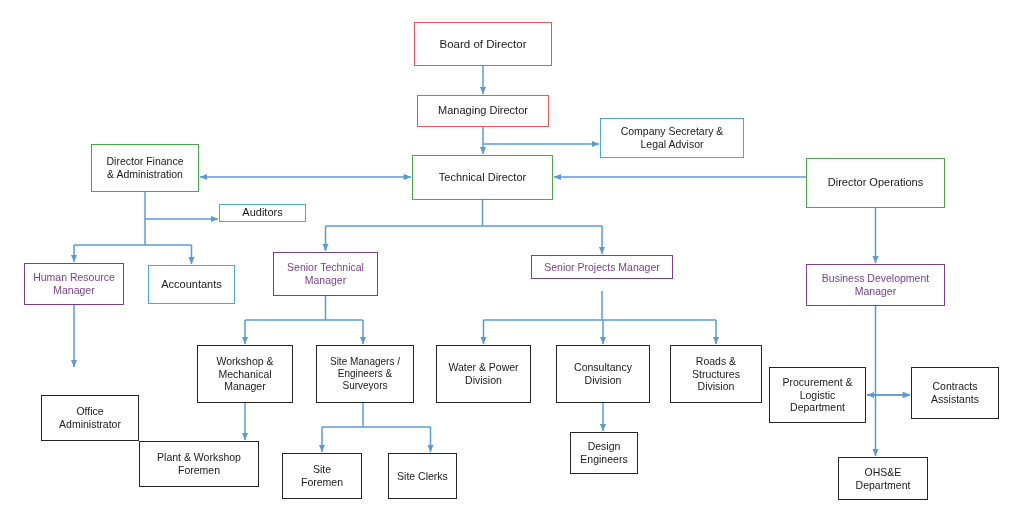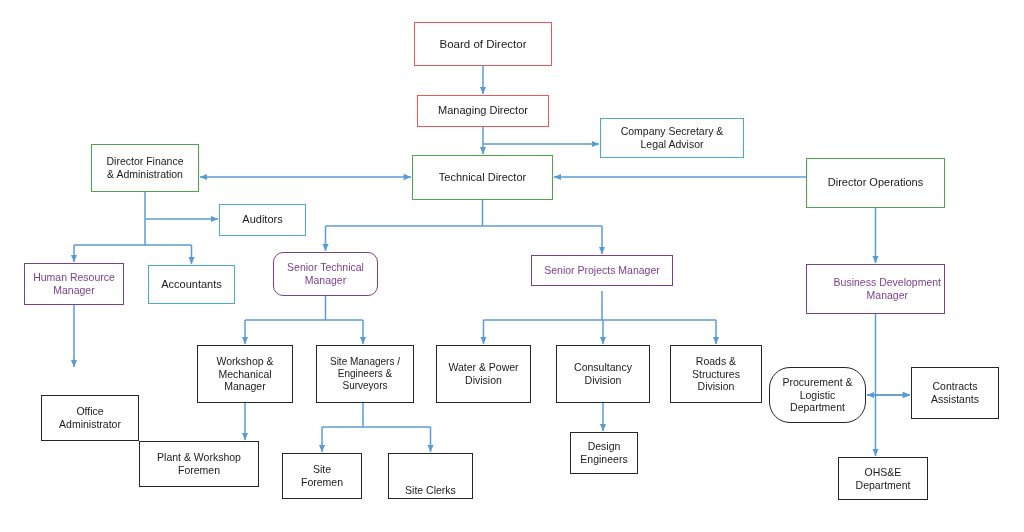--- a/index.html
+++ b/index.html
@@ -100,52 +100,52 @@
   </svg>
   <div id="node-layer">
       <div class="node" style="left: 414px; top: 22px; width: 138px; height: 44px; border-color: rgb(232, 87, 90); color: rgb(26, 26, 26); font-size: 11.5px;"><span class="node-label">Board of Director</span></div>
       <div class="node" style="left: 417px; top: 95px; width: 132px; height: 32px; border-color: rgb(232, 87, 90); color: rgb(26, 26, 26); font-size: 11px;"><span class="node-label">Managing Director</span></div>
       <div class="node" style="left: 600px; top: 118px; width: 144px; height: 40px; border-color: rgb(75, 172, 198); color: rgb(26, 26, 26); font-size: 10.5px;"><span class="node-label">Company Secretary &amp;
 Legal Advisor</span></div>
       <div class="node" style="left: 412px; top: 155px; width: 141px; height: 45px; border-color: rgb(76, 166, 76); color: rgb(26, 26, 26); font-size: 11px; justify-content: center;"><span class="node-label">Technical Director</span></div>
       <div class="node" style="left: 91px; top: 144px; width: 108px; height: 48px; border-color: rgb(76, 166, 76); color: rgb(26, 26, 26); font-size: 10.5px;"><span class="node-label">Director Finance
 &amp; Administration</span></div>
       <div class="node" style="left: 806px; top: 158px; width: 139px; height: 50px; border-color: rgb(76, 166, 76); color: rgb(26, 26, 26); font-size: 11px;"><span class="node-label">Director Operations</span></div>
-      <div class="node" style="left: 219px; top: 204px; width: 87px; height: 32px; border-color: rgb(75, 172, 198); color: rgb(26, 26, 26); font-size: 11px;"><span class="node-label">Auditors</span></div>
+      <div class="node" style="left: 219px; top: 204px; width: 87px; height: 18px; border-color: rgb(75, 172, 198); color: rgb(26, 26, 26); font-size: 11px;"><span class="node-label">Auditors</span></div>
       <div class="node" style="left: 24px; top: 263px; width: 100px; height: 42px; border-color: rgb(123, 63, 140); color: rgb(123, 63, 140); font-size: 10.5px;"><span class="node-label">Human Resource
 Manager</span></div>
       <div class="node" style="left: 148px; top: 265px; width: 87px; height: 39px; border-color: rgb(75, 172, 198); color: rgb(26, 26, 26); font-size: 11px;"><span class="node-label">Accountants</span></div>
-      <div class="node" style="left: 273px; top: 252px; width: 105px; height: 44px; border-color: rgb(123, 63, 140); color: rgb(123, 63, 140); font-size: 10.5px; border-radius: 10px;"><span class="node-label">Senior Technical
+      <div class="node" style="left: 273px; top: 252px; width: 105px; height: 44px; border-color: rgb(123, 63, 140); color: rgb(123, 63, 140); font-size: 10.5px;"><span class="node-label">Senior Technical
 Manager</span></div>
-      <div class="node" style="left: 531px; top: 255px; width: 142px; height: 31px; border-color: rgb(123, 63, 140); color: rgb(123, 63, 140); font-size: 10.5px;"><span class="node-label">Senior Projects Manager</span></div>
-      <div class="node" style="left: 806px; top: 264px; width: 139px; height: 50px; border-color: rgb(123, 63, 140); color: rgb(123, 63, 140); font-size: 10.5px; justify-content: flex-end;"><span class="node-label">Business Development
+      <div class="node" style="left: 531px; top: 255px; width: 142px; height: 24px; border-color: rgb(123, 63, 140); color: rgb(123, 63, 140); font-size: 10.5px;"><span class="node-label">Senior Projects Manager</span></div>
+      <div class="node" style="left: 806px; top: 264px; width: 139px; height: 42px; border-color: rgb(123, 63, 140); color: rgb(123, 63, 140); font-size: 10.5px;"><span class="node-label">Business Development
 Manager</span></div>
       <div class="node" style="left: 41px; top: 368px; width: 98px; height: 46px; border-color: rgb(38, 38, 38); color: rgb(26, 26, 26); font-size: 10.5px; margin-top: 27px;"><span class="node-label">Office
 Administrator</span></div>
       <div class="node" style="left: 197px; top: 345px; width: 96px; height: 58px; border-color: rgb(38, 38, 38); color: rgb(26, 26, 26); font-size: 10.5px;"><span class="node-label">Workshop &amp;
 Mechanical
 Manager</span></div>
       <div class="node" style="left: 316px; top: 345px; width: 98px; height: 58px; border-color: rgb(38, 38, 38); color: rgb(26, 26, 26); font-size: 10px;"><span class="node-label">Site Managers /
 Engineers &amp;
 Surveyors</span></div>
       <div class="node" style="left: 436px; top: 345px; width: 95px; height: 58px; border-color: rgb(38, 38, 38); color: rgb(26, 26, 26); font-size: 10.5px;"><span class="node-label">Water &amp; Power
 Division</span></div>
       <div class="node" style="left: 556px; top: 345px; width: 94px; height: 58px; border-color: rgb(38, 38, 38); color: rgb(26, 26, 26); font-size: 10.5px;"><span class="node-label">Consultancy
 Division</span></div>
       <div class="node" style="left: 670px; top: 345px; width: 92px; height: 58px; border-color: rgb(38, 38, 38); color: rgb(26, 26, 26); font-size: 10.5px;"><span class="node-label">Roads &amp;
 Structures
 Division</span></div>
-      <div class="node" style="left: 769px; top: 367px; width: 97px; height: 56px; border-color: rgb(38, 38, 38); color: rgb(26, 26, 26); font-size: 10.5px; border-radius: 21px;"><span class="node-label">Procurement &amp;
+      <div class="node" style="left: 769px; top: 367px; width: 97px; height: 56px; border-color: rgb(38, 38, 38); color: rgb(26, 26, 26); font-size: 10.5px;"><span class="node-label">Procurement &amp;
 Logistic
 Department</span></div>
       <div class="node" style="left: 911px; top: 367px; width: 88px; height: 52px; border-color: rgb(38, 38, 38); color: rgb(26, 26, 26); font-size: 10.5px;"><span class="node-label">Contracts
 Assistants</span></div>
       <div class="node" style="left: 139px; top: 441px; width: 120px; height: 46px; border-color: rgb(38, 38, 38); color: rgb(26, 26, 26); font-size: 10.5px;"><span class="node-label">Plant &amp; Workshop
 Foremen</span></div>
       <div class="node" style="left: 282px; top: 453px; width: 80px; height: 46px; border-color: rgb(38, 38, 38); color: rgb(26, 26, 26); font-size: 10.5px;"><span class="node-label">Site
 Foremen</span></div>
-      <div class="node" style="left: 388px; top: 453px; width: 85px; height: 46px; border-color: rgb(38, 38, 38); color: rgb(26, 26, 26); font-size: 10.5px; align-items: flex-end;"><span class="node-label">Site Clerks</span></div>
+      <div class="node" style="left: 388px; top: 453px; width: 69px; height: 46px; border-color: rgb(38, 38, 38); color: rgb(26, 26, 26); font-size: 10.5px;"><span class="node-label">Site Clerks</span></div>
       <div class="node" style="left: 570px; top: 432px; width: 68px; height: 42px; border-color: rgb(38, 38, 38); color: rgb(26, 26, 26); font-size: 10.5px;"><span class="node-label">Design
 Engineers</span></div>
       <div class="node" style="left: 838px; top: 457px; width: 90px; height: 43px; border-color: rgb(38, 38, 38); color: rgb(26, 26, 26); font-size: 10.5px;"><span class="node-label">OHS&amp;E
 Department</span></div>
     </div>
 </div>
 
 </body></html>

